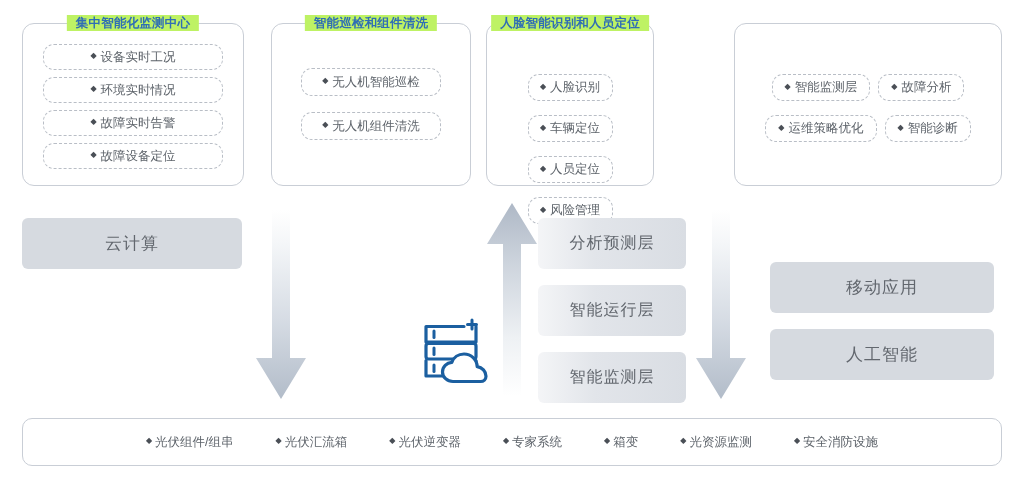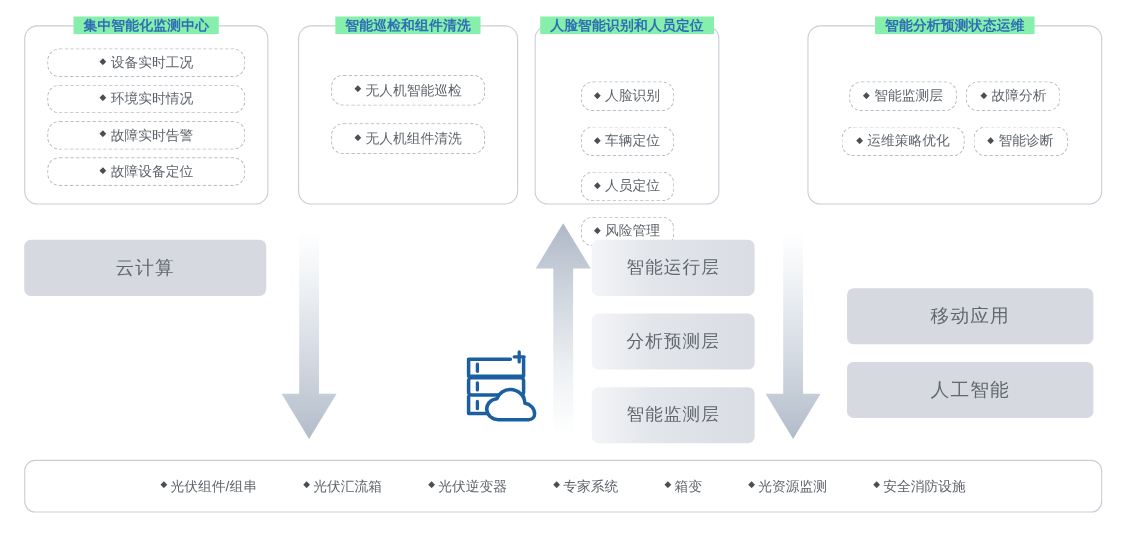--- a/index.html
+++ b/index.html
@@ -18,21 +18,21 @@
     position:absolute;
     border:1px solid #c9ced6;
     border-radius:12px;
     box-sizing:border-box;
     background:#fff;
   }
   .panel-title{
     position:absolute;
     top:-9px;left:50%;
     transform:translateX(-50%);
-    background:#86efac;
+    background:#bef264;
     padding:0 9px;
     font-size:12.5px;
     font-weight:bold;
     color:#2f6eb5;
     white-space:nowrap;
     letter-spacing:.2px;
     line-height:16px;
   }
   .panel-body{
     position:absolute;
@@ -202,21 +202,20 @@
           <span>人员定位</span>
         </div>
       <div class="pill">
           <span class="dot">◆</span>
           <span>风险管理</span>
         </div>
     </div>
   </div>
 
   <div class="panel" id="panel-4">
-    <div class="panel-title">智能分析预测状态运维</div>
     <div class="panel-body">
       <div class="pill">
           <span class="dot">◆</span>
           <span>智能监测层</span>
         </div>
       <div class="pill">
           <span class="dot">◆</span>
           <span>故障分析</span>
         </div>
       <div class="pill">
@@ -278,22 +277,22 @@
         <path d="M14,47 L14,53.5" stroke-width="3"></path>
 
         <path d="M33,63.5 C27.2,63.5 22.5,59.2 22.5,53.9 C22.5,48.9 26.6,44.8 31.8,44.4
                  C33.6,39.5 38.4,36 44,36 C51.1,36 56.9,41.6 57.2,48.6
                  C62.2,49.3 66,53.4 66,58.3 C66,61.2 63.6,63.5 60.6,63.5 Z" fill="#ffffff"></path>
       </g>
     </svg>
   </div>
 
   <div class="stack" id="stack-mid">
+    <div class="gbox">分析预测层</div>
     <div class="gbox">智能运行层</div>
-    <div class="gbox">分析预测层</div>
     <div class="gbox">智能监测层</div>
   </div>
 
   <div class="arrow" style="left:695px;top:210px;">
     <svg width="52" height="190" viewBox="0 0 52 190">
       <defs>
         <linearGradient id="gDown2" x1="0" y1="0" x2="0" y2="1">
           <stop offset="0%" stop-color="#ffffff"></stop>
           <stop offset="18%" stop-color="#f4f6f8"></stop>
           <stop offset="58%" stop-color="#d6dce4"></stop>

